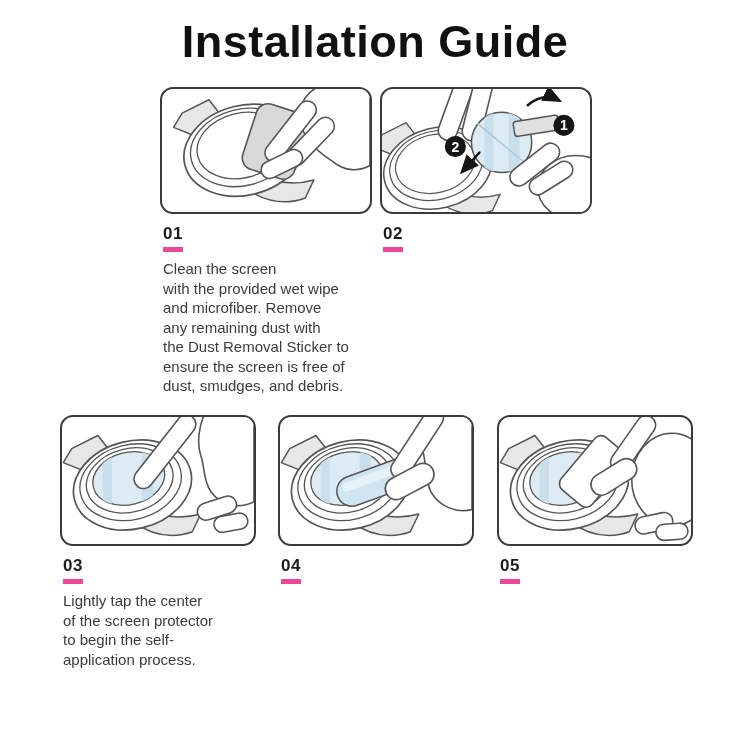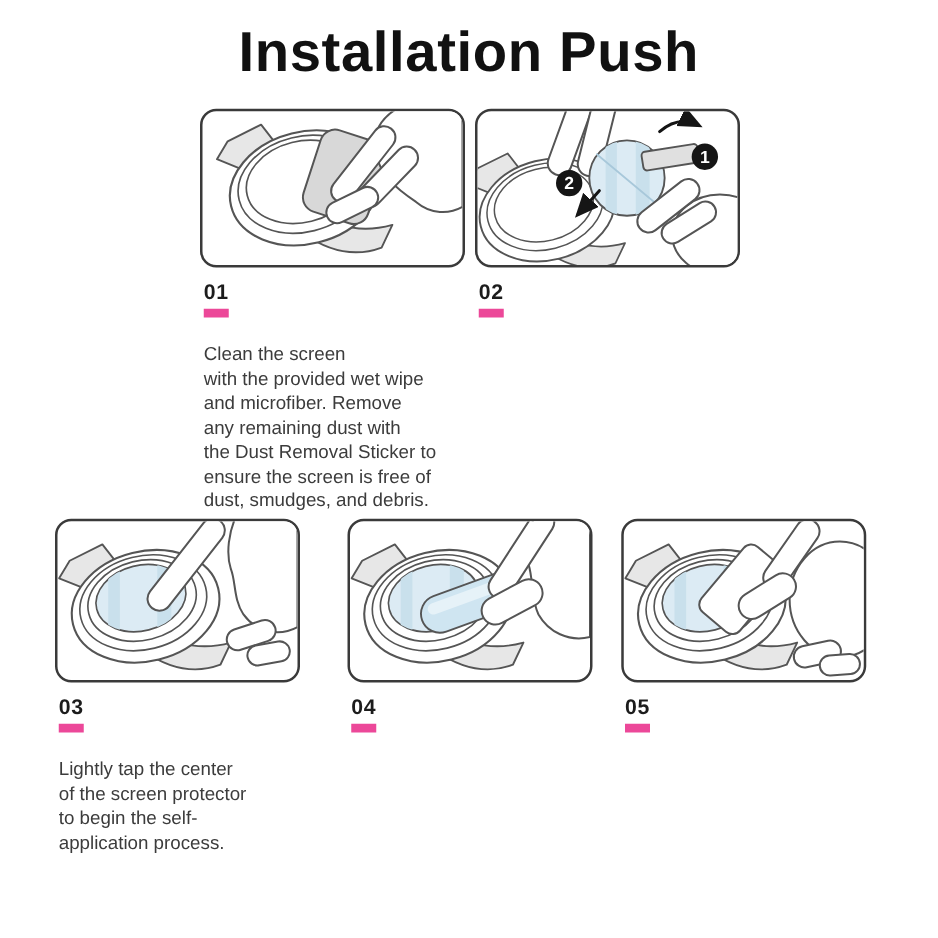--- a/index.html
+++ b/index.html
@@ -14,30 +14,30 @@
   .step{position:absolute;}
   .panel{
     box-sizing:border-box;border:2.5px solid #3a3a3a;border-radius:13px;
     background:#fff;overflow:hidden;
   }
   .row1 .panel{width:212px;height:127px;}
   .row2 .panel{width:196px;height:131px;}
   .panel svg{display:block;width:100%;height:100%;}
   .num{
     display:inline-block;font-size:17px;font-weight:bold;color:#1c1c1c;
-    border-bottom:7px solid #ec4899;padding-bottom:3px;margin:10px 0 0 3px;
+    border-bottom:5px solid #ec4899;padding-bottom:3px;margin:10px 0 0 3px;
     letter-spacing:0.5px;
   }
   .desc{
-    margin:20px 0 0 3px;font-size:15px;line-height:19.5px;color:#3c3c3c;
+    margin:7px 0 0 3px;font-size:15px;line-height:19.5px;color:#3c3c3c;
     white-space:pre-line;
   }
   #step1{left:160px;top:87px;width:212px;}
   #step2{left:380px;top:87px;width:212px;}
-  #step3{left:44px; top:415px;width:196px;}
+  #step3{left:60px; top:415px;width:196px;}
   #step4{left:278px;top:415px;width:196px;}
   #step5{left:497px;top:415px;width:196px;}
   .badge-text{font-size:14px;font-weight:bold;fill:#ffffff;text-anchor:middle;}
 </style>
 </head>
 <body>
 
 <svg width="0" height="0" style="position:absolute">
   <defs>
     <g id="g-watch">
@@ -53,21 +53,21 @@
     <g id="g-face-blue">
       <ellipse cx="80" cy="57" rx="39" ry="28" fill="#dcebf4" stroke="#555" stroke-width="1.4" transform="rotate(-14 80 57)"></ellipse>
       <g clip-path="url(#clip-face)">
         <rect x="52" y="20" width="10" height="76" fill="#c9e0ec"></rect>
         <rect x="94" y="16" width="12" height="84" fill="#c9e0ec"></rect>
       </g>
     </g>
   </defs>
 </svg>
 
-<h1 class="title">Installation Push</h1>
+<h1 class="title">Installation Guide</h1>
 
 <section class="step row1" id="step1">
   <div class="panel">
     <svg viewBox="0 0 207 122">
       <g stroke-linecap="round" stroke-linejoin="round">
         <use href="#g-watch" transform="translate(2,0) scale(0.95)"></use>
         <rect x="86" y="18" width="54" height="68" rx="12" transform="rotate(18 113 52)" fill="#d8d8d8" stroke="#555" stroke-width="1.6"></rect>
         <path d="M138 34 C134 18 142 4 158 -4 L207 -6 L207 76 C196 82 182 82 170 72 C152 60 142 50 138 34 Z" fill="#fff" stroke="#555" stroke-width="1.6"></path>
         <rect x="119" y="6" width="18" height="72" rx="9" transform="rotate(38 128 42)" fill="#fff" stroke="#555" stroke-width="1.6"></rect>
         <rect x="139" y="22" width="18" height="60" rx="9" transform="rotate(44 148 52)" fill="#fff" stroke="#555" stroke-width="1.6"></rect>

